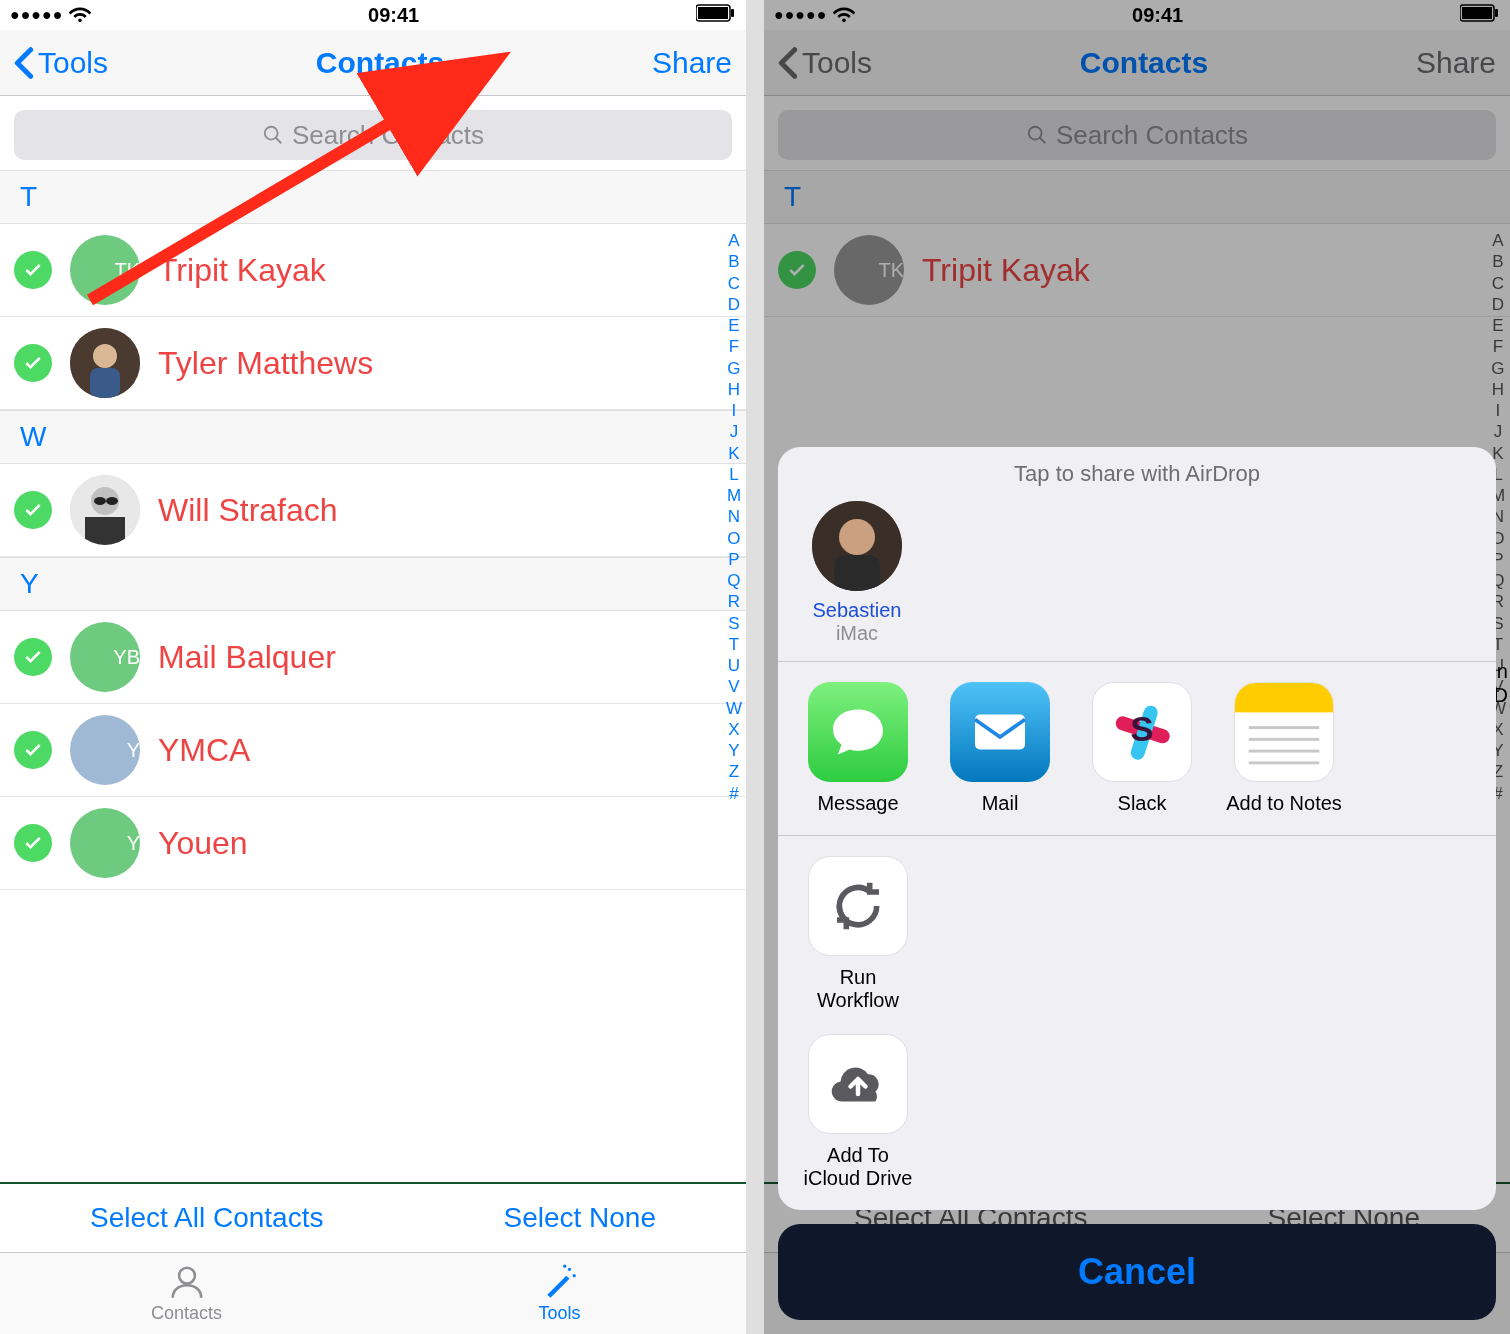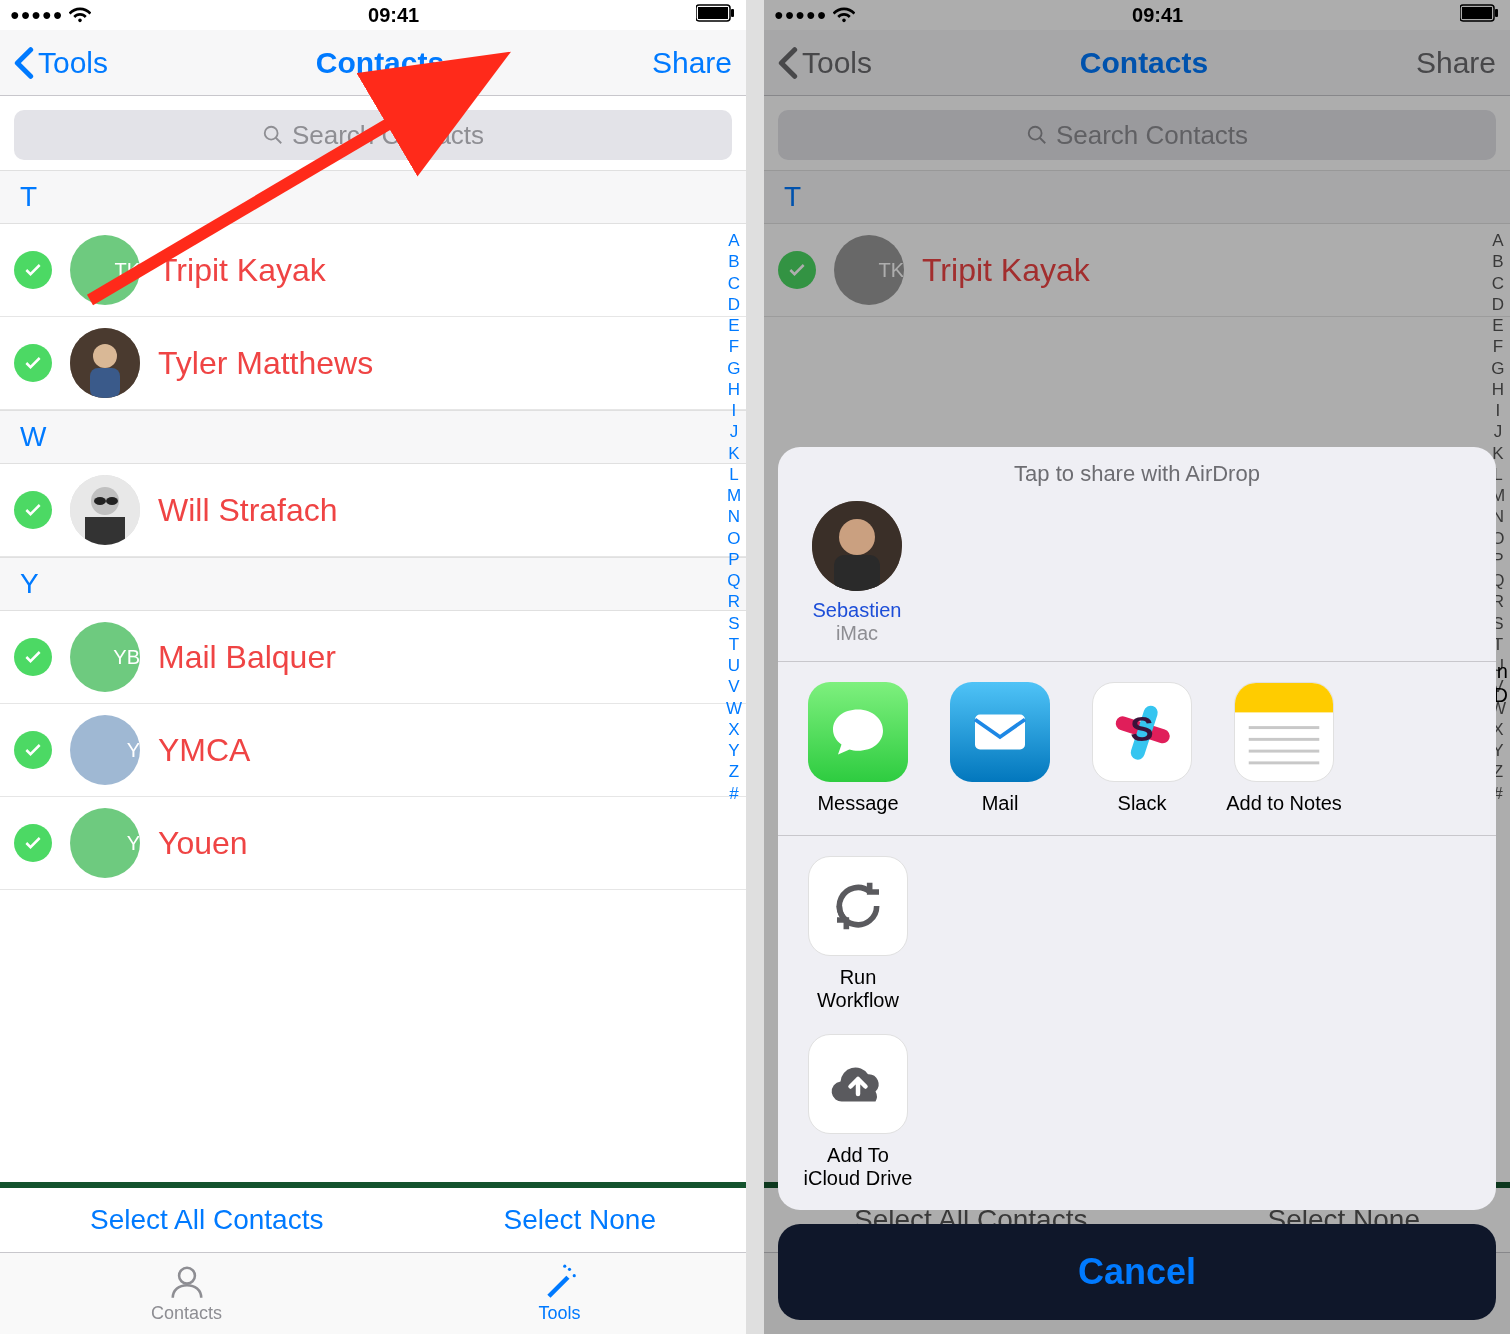--- a/index.html
+++ b/index.html
@@ -22,21 +22,21 @@
   .section-header { background:#f7f7f8; color:#007aff; font-size:28px; padding:10px 20px; border-top:1px solid #e0e0e0; border-bottom:1px solid #e0e0e0;}
   .contact-row { height:93px; display:flex; align-items:center; padding:0 20px 0 14px; border-bottom:1px solid #e6e6e6; background:#fff; gap:18px;}
   .check { width:38px;height:38px;border-radius:50%; background:#4cd964; display:flex;align-items:center;justify-content:center;}
   .check svg{width:20px;height:20px;}
   .avatar { width:70px;height:70px;border-radius:50%; display:flex; align-items:center;justify-content:flex-end; font-size:20px; color:#fff; flex-shrink:0; overflow:hidden; position:relative;}
   .avatar.green{background:#6eca7f;}
   .avatar.blue{background:#9fb8d3;}
   .avatar.photo{background:#8a7f76;}
   .contact-name { font-size:32px; color:#ef4444;}
   .index-rail { position:absolute; right:4px; top:230px; display:flex; flex-direction:column; font-size:17px; color:#007aff; line-height:1.25; text-align:center; z-index:10;}
-  .bottom-actions { position:absolute; bottom:82px; left:0; right:0; height:70px; border-top:6px solid #14532d; display:flex; align-items:center; justify-content:space-around; font-size:28px; color:#007aff; background:#fff;}
+  .bottom-actions { position:absolute; bottom:82px; left:0; right:0; height:70px; border-top:2px solid #14532d; display:flex; align-items:center; justify-content:space-around; font-size:28px; color:#007aff; background:#fff;}
   .tab-bar { position:absolute; bottom:0; left:0; right:0; height:82px; border-top:1px solid #c8c7cc; background:#f9f9f9; display:flex; }
   .tab { flex:1; display:flex; flex-direction:column; align-items:center; justify-content:center; font-size:18px; gap:2px;}
   .tab.inactive{color:#8e8e93;}
   .tab.active{color:#007aff;}
   .arrow-annotation { position:absolute; z-index:60; pointer-events:none;}
   
   .sheet-container { position:absolute; left:14px; right:14px; bottom:14px; z-index:100;}
   .sheet { background:#efeff4; border-radius:22px; overflow:hidden; }
   .sheet-header { text-align:center; font-size:22px; color:#6d6d72; padding:14px 0 4px;}
   .airdrop-row { display:flex; padding:10px 24px 16px; gap:30px;}

